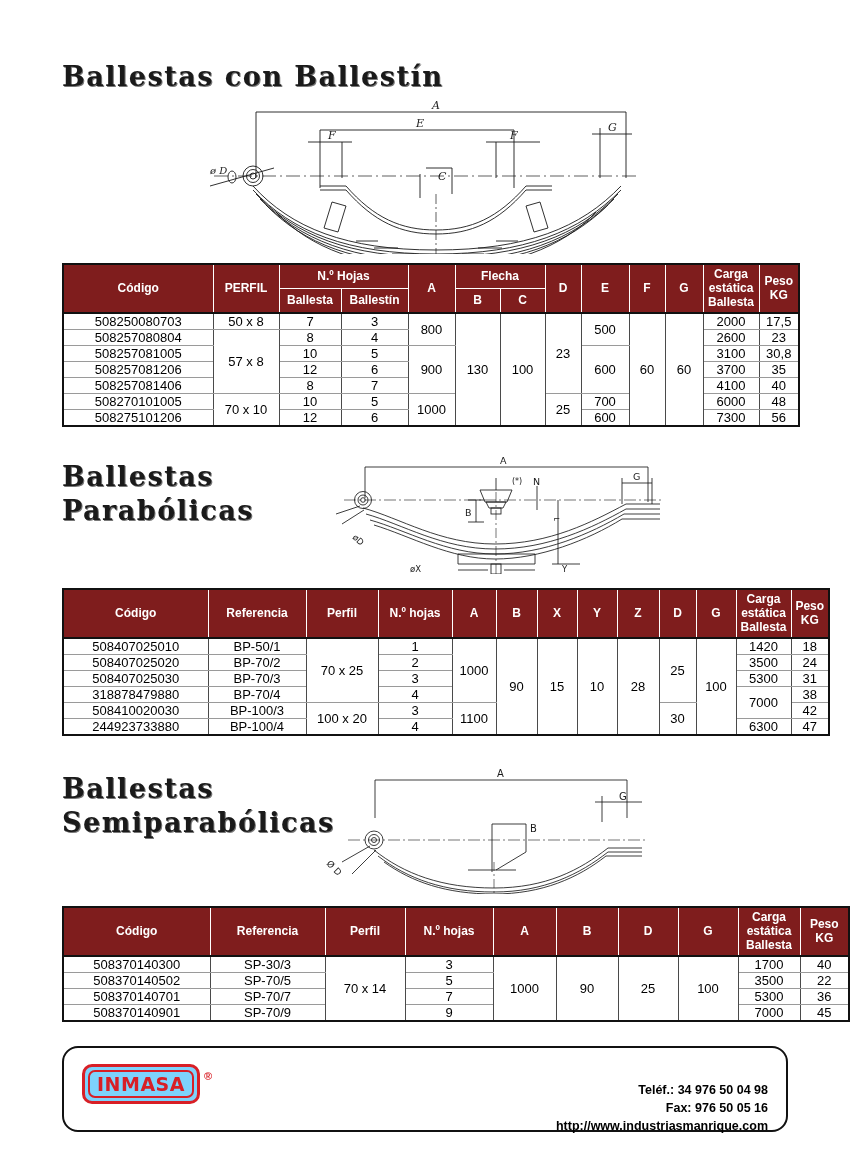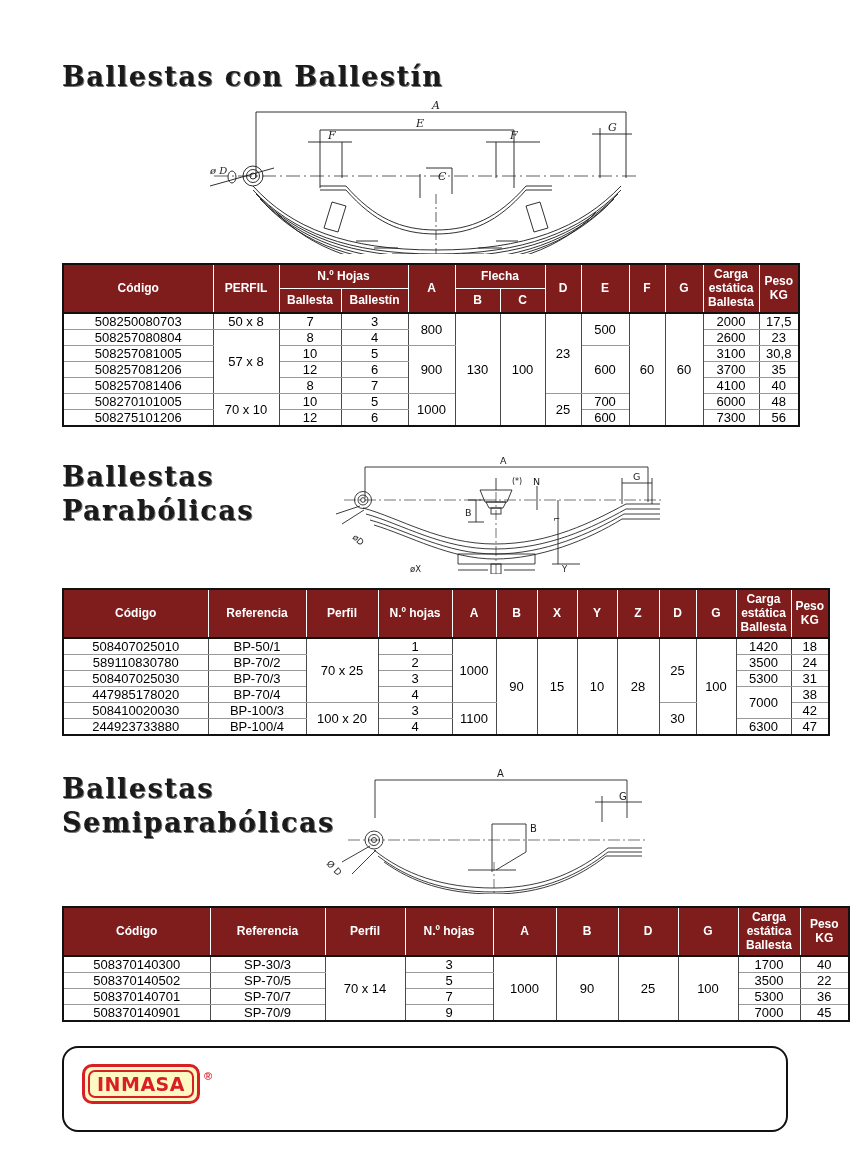--- a/index.html
+++ b/index.html
@@ -97,21 +97,21 @@
   }
   .logo-box {
     position: absolute; left: 18px; top: 16px;
     width: 126px; height: 44px;
   }
   .logo-outer {
     width: 118px; height: 40px;
     border: 3px solid #d81f26;
     border-radius: 10px;
     position: relative;
-    background:#fef9c3;
+    background:#7dd3fc;
     text-align:right;
   }
   .logo-inner {
     position:absolute; left:3px; top:3px;
     width: 106px; height: 28px;
     border: 2.5px solid #d81f26;
     border-radius: 7px;
     display:flex; align-items:center; justify-content:center;
   }
   .logo-text {
@@ -446,35 +446,35 @@
           <td rowspan="6">90</td>
           <td rowspan="6">15</td>
           <td rowspan="6">10</td>
           <td rowspan="6">28</td>
           <td rowspan="4">25</td>
           <td rowspan="6">100</td>
           <td>1420</td>
           <td>18</td>
         </tr>
         <tr>
-          <td>589110830780</td>
+          <td>508407025020</td>
           <td>BP-70/2</td>
           <td>2</td>
           <td>3500</td>
           <td>24</td>
         </tr>
         <tr>
           <td>508407025030</td>
           <td>BP-70/3</td>
           <td>3</td>
           <td>5300</td>
           <td>31</td>
         </tr>
         <tr>
-          <td>447985178020</td>
+          <td>318878479880</td>
           <td>BP-70/4</td>
           <td>4</td>
           <td rowspan="2">7000</td>
           <td>38</td>
         </tr>
         <tr>
           <td>508410020030</td>
           <td>BP-100/3</td>
           <td rowspan="2">100 x 20</td>
           <td>3</td>
@@ -612,15 +612,20 @@
     <div class="logo-box">
       <div class="logo-outer">
         <div class="logo-inner">
           <span class="logo-text">INMASA</span>
         </div>
       </div>
       <span class="logo-r">®</span>
     </div>
 
 
+    <div class="contact">
+      <div>Teléf.: 34 976 50 04 98</div>
+      <div>Fax: 976 50 05 16</div>
+      <div class="url">http://www.industriasmanrique.com</div>
+    </div>
   </div>
 
 </div>
 
 </body></html>

